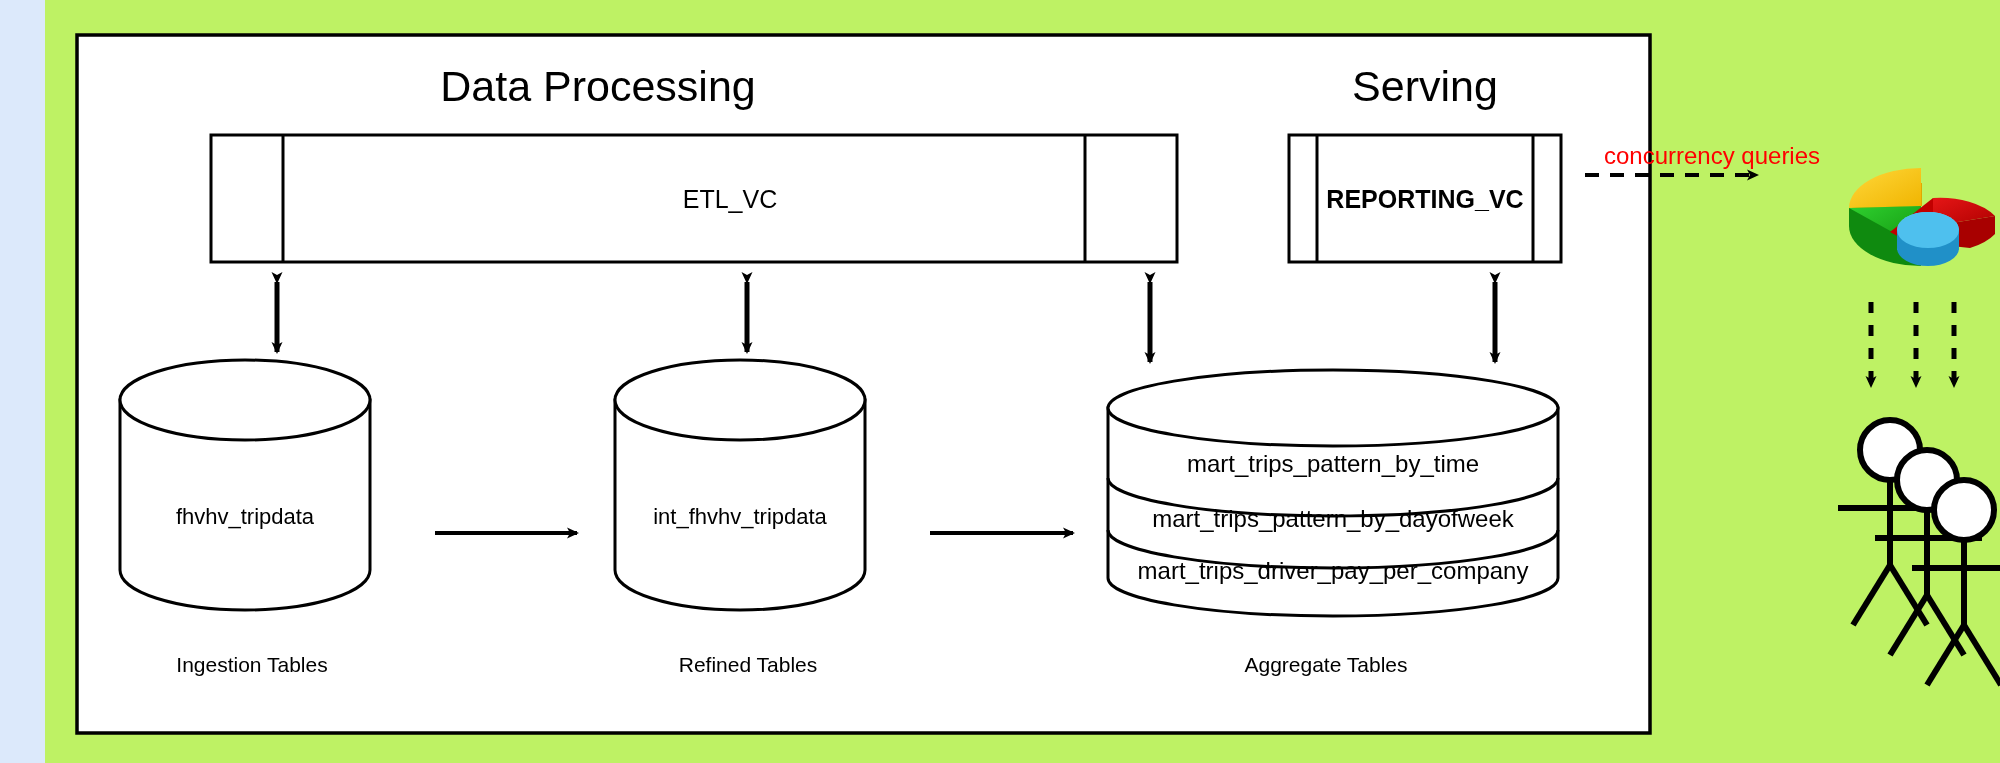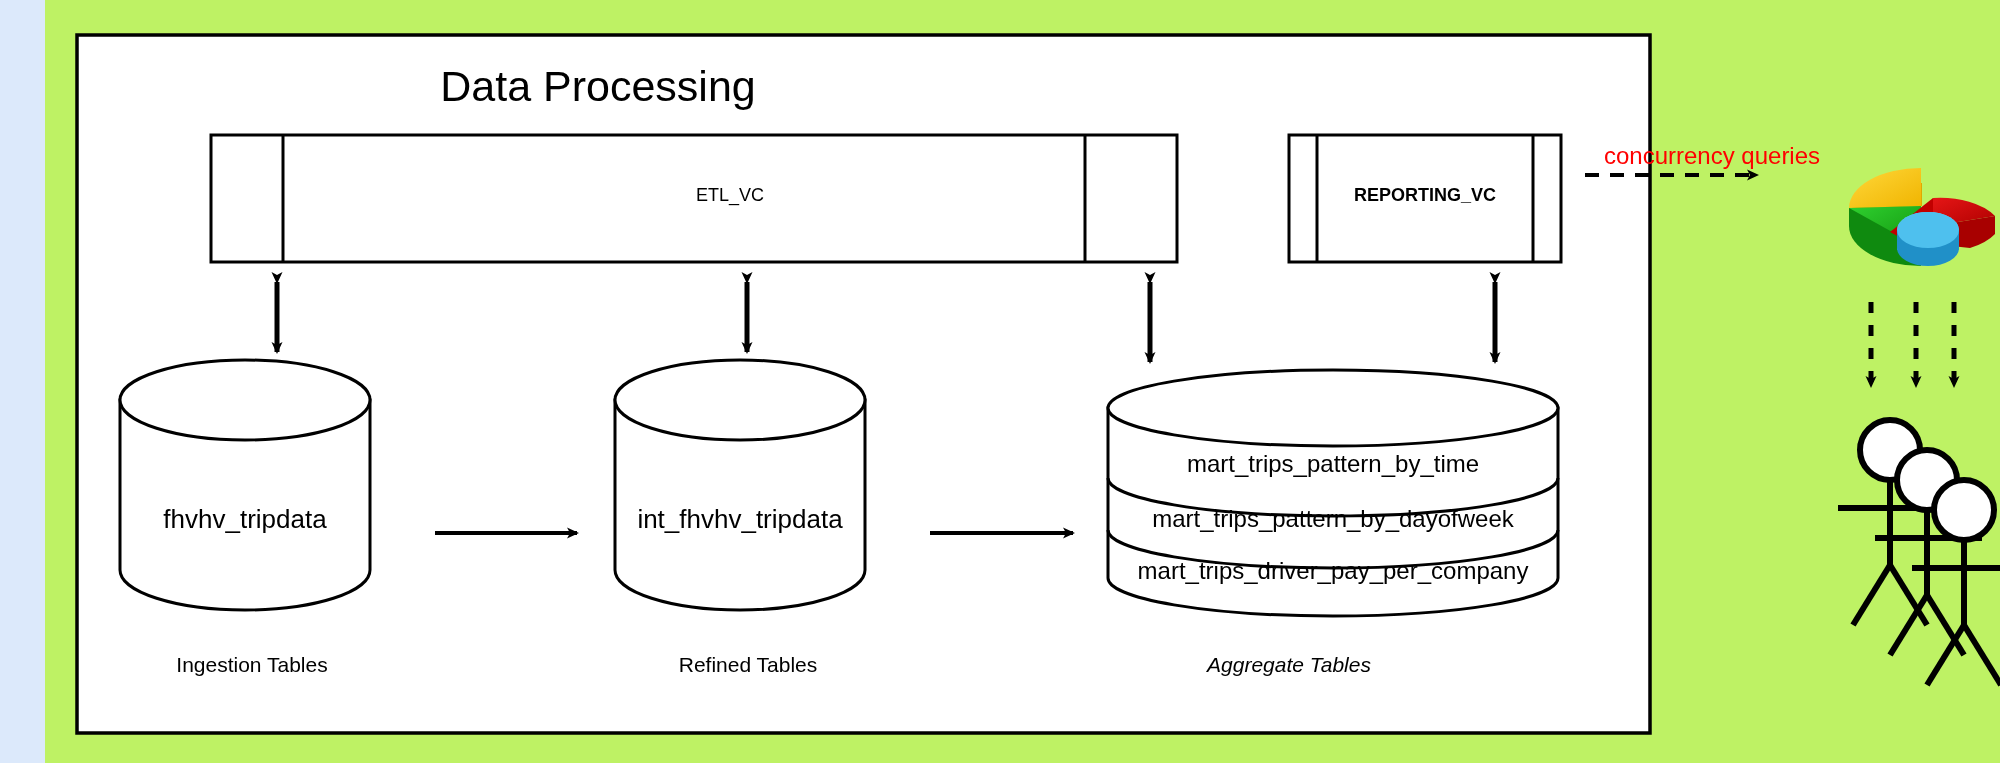--- a/index.html
+++ b/index.html
@@ -31,25 +31,25 @@
     position: absolute;
     white-space: nowrap;
     color: #000;
     font-family: "Liberation Sans", sans-serif;
   }
   .section-title {
     font-size: 43px;
     text-align: center;
   }
   .bar-label {
-    font-size: 18px;
+    font-size: 25px;
     text-align: center;
   }
   .cyl-label {
-    font-size: 26px;
+    font-size: 22px;
     text-align: left;
   }
   .stack-label {
     font-size: 24px;
   }
   .tier-label {
     font-size: 21px;
     text-align: center;
   }
   .note-red {
@@ -191,20 +191,21 @@
         <line x1="1867" y1="568" x2="1974" y2="568"></line>
         <line x1="1919" y1="625" x2="1882" y2="685"></line>
         <line x1="1919" y1="625" x2="1956" y2="685"></line>
       </g>
     </g>
 
   </svg>
 
   <div class="lbl section-title centered" style="left:553px; top:62px;">Data Processing</div>
 
+  <div class="lbl section-title centered" style="left:1380px; top:62px;">Serving</div>
 
 
   <div class="lbl bar-label centered" style="left:685px; top:185px;">ETL_VC</div>
 
   <div class="lbl bar-label centered" style="left:1380px; top:185px;font-weight:bold;">REPORTING_VC</div>
 
   <div class="lbl note-red centered" style="left:1667px; top:142px;">concurrency queries</div>
 
   <div class="lbl cyl-label centered" style="left:200px; top:504px;">fhvhv_tripdata</div>
 
@@ -213,15 +214,15 @@
   <div class="lbl stack-label centered" style="left:1288px; top:450px;">mart_trips_pattern_by_time</div>
 
   <div class="lbl stack-label centered" style="left:1288px; top:505px;">mart_trips_pattern_by_dayofweek</div>
 
   <div class="lbl stack-label centered" style="left:1288px; top:557px;">mart_trips_driver_pay_per_company</div>
 
   <div class="lbl tier-label centered" style="left:207px; top:653px;text-align:center;">Ingestion Tables</div>
 
   <div class="lbl tier-label centered" style="left:703px; top:653px;">Refined Tables</div>
 
-  <div class="lbl tier-label centered" style="left:1244px; top:653px;font-style:italic;">Aggregate Tables</div>
+  <div class="lbl tier-label centered" style="left:1281px; top:653px;">Aggregate Tables</div>
 
 </div>
 
 </body></html>

